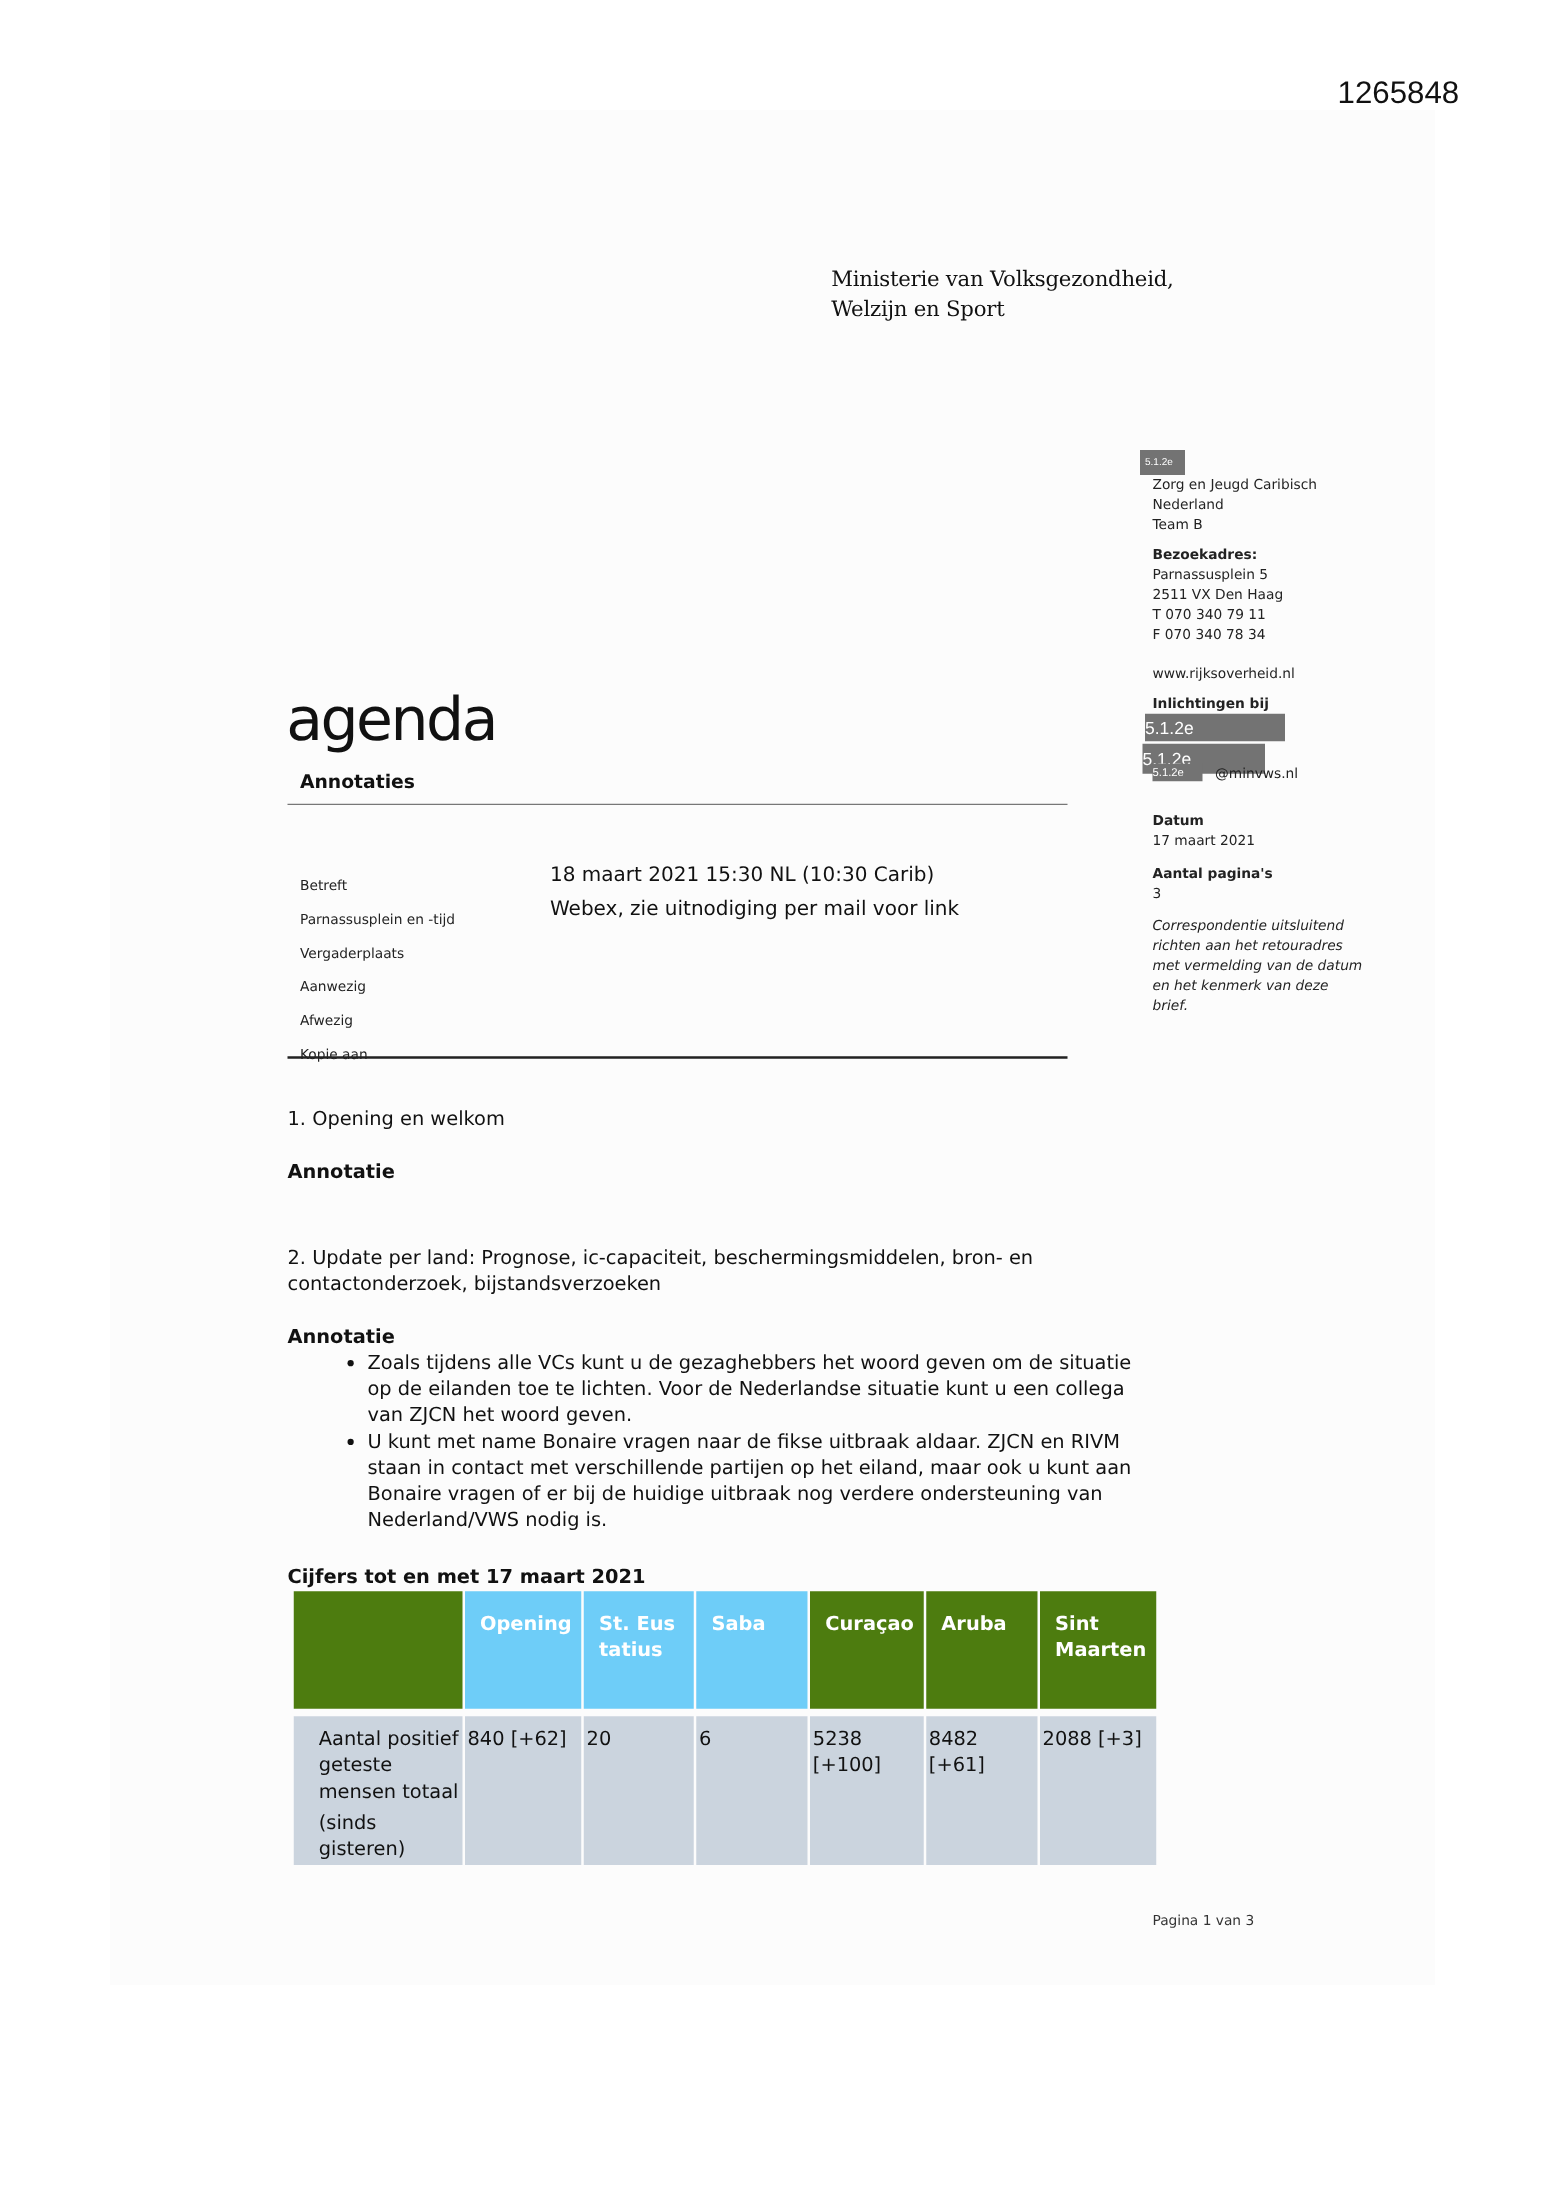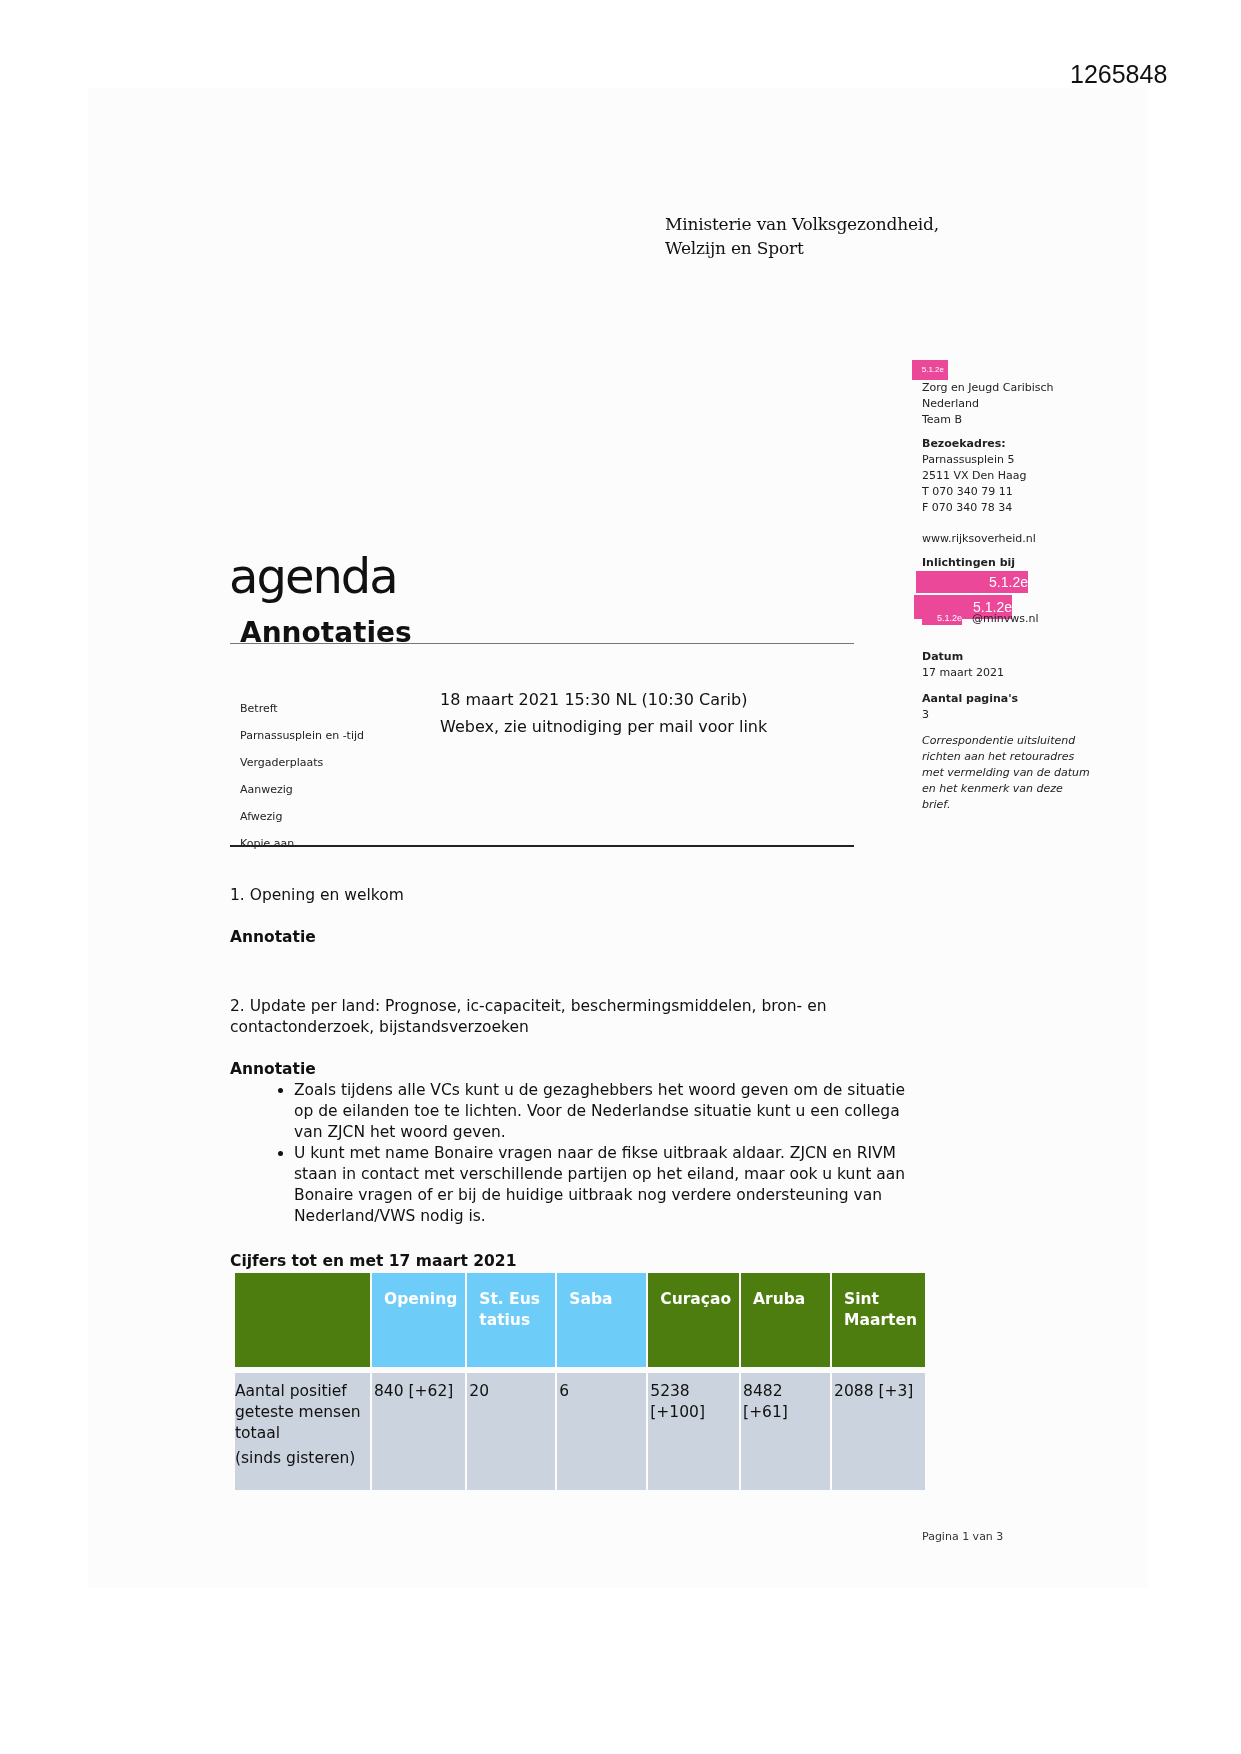--- a/index.html
+++ b/index.html
@@ -14,39 +14,39 @@
   .doc-number {
     position: absolute; left: 1070px; top: 60px; font-family: "Liberation Sans", sans-serif;
     font-size: 25px; color: #111;
   }
   .ministry {
     position: absolute; left: 665px; top: 212px; font-family: "DejaVu Serif", serif;
     font-size: 17px; line-height: 24px; color: #111; letter-spacing: -0.2px;
   }
   .sidebar { position: absolute; left: 912px; top: 360px; width: 200px; font-size: 11px; line-height: 16px; color: #222; }
   .redact {
-    background: #ec4899; color: #fff; font-family: "Liberation Sans", sans-serif;
-    display: inline-block; text-align: right;
+    background: #737373; color: #fff; font-family: "Liberation Sans", sans-serif;
+    display: inline-block; text-align: left;
   }
   .redact.small { font-size: 8px; padding: 2px 4px; width: 28px; }
   .sb-block { margin-left: 10px; }
   .sb-bold { font-weight: bold; }
   .sb-gap { height: 8px; }
   .inlicht-wrap { position: relative; height: 58px; margin-left: 0; }
   .r1 { position: absolute; left: 4px; top: 0; width: 112px; height: 22px; font-size: 14px; line-height: 22px; }
   .r2 { position: absolute; left: 2px; top: 24px; width: 98px; height: 24px; font-size: 14px; line-height: 24px; }
   .r3 { position: absolute; left: 10px; top: 40px; width: 40px; height: 14px; font-size: 9px; line-height: 14px; }
   .email { position: absolute; left: 60px; top: 40px; font-size: 11px; }
   .italic { font-style: italic; }
 
   .agenda-title {
     position: absolute; left: 229px; top: 548px; font-family: "DejaVu Sans", sans-serif;
     font-size: 48px; letter-spacing: -2px; color: #111; font-weight: normal;
   }
-  .annot-title { position: absolute; left: 240px; top: 616px; font-size: 28px; font-weight: bold; color: #111; }
+  .annot-title { position: absolute; left: 240px; top: 616px; font-size: 15px; font-weight: bold; color: #111; }
   .hr-thin { position: absolute; left: 230px; top: 643px; width: 624px; height: 1px; background: #777; }
   .hr-thick { position: absolute; left: 230px; top: 845px; width: 624px; height: 2px; background: #222; }
   .meta-labels { position: absolute; left: 240px; top: 664px; font-size: 11px; color: #222; margin-top: 38px; }
   .meta-labels div { height: 27px; }
   .meta-values { position: absolute; left: 440px; top: 690px; font-size: 16px; color: #111; }
   .meta-values div { height: 27px; }
 
   .body-text { position: absolute; left: 230px; width: 680px; font-size: 15.5px; line-height: 21px; color: #111; }
   .h-annot { font-weight: bold; }
   ul.bullets { margin: 0; padding-left: 64px; }
@@ -175,21 +175,21 @@
   <tr class="spacer-row">
         <td></td>
         <td></td>
         <td></td>
         <td></td>
         <td></td>
         <td></td>
         <td></td>
       </tr>
   <tr>
-    <td style="padding-left:0">
+    <td style="padding-left:20px">
       <div>Aantal positief geteste mensen totaal</div>
       <div style="margin-top:4px">(sinds gisteren)</div>
     </td>
     <td>840 [+62]</td>
     <td>20</td>
     <td>6</td>
     <td>5238 [+100]</td>
     <td>8482 [+61]</td>
     <td>2088 [+3]</td>
   </tr>

